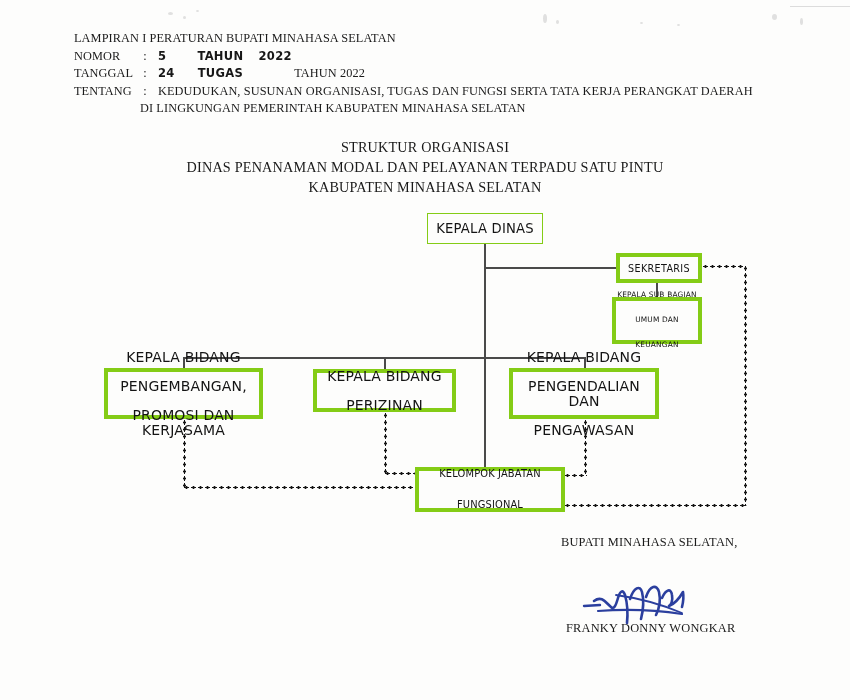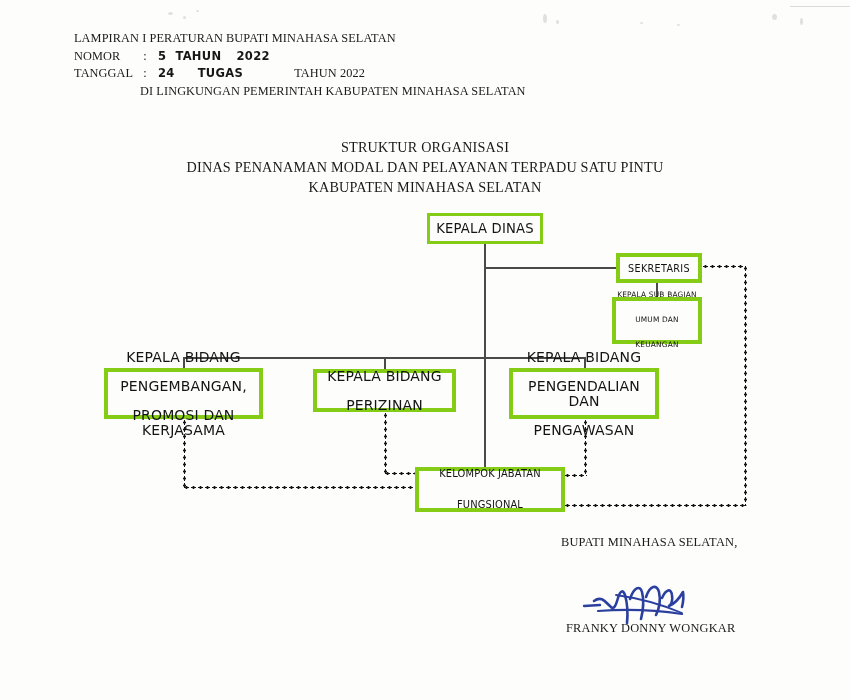--- a/index.html
+++ b/index.html
@@ -73,21 +73,21 @@
     display: flex;
     align-items: center;
     justify-content: center;
     text-align: center;
     font-family: "DejaVu Sans", sans-serif;
     color: #141414;
     z-index: 3;
   }
   .box span { display: block; width: 100%; }
   .box-kepala {
-    border: 3px solid #84cc16;
+    border: 1px solid #84cc16;
     font-size: 13.2px;
     letter-spacing: .2px;
   }
   .box-sek { font-size: 9.6px; letter-spacing: .35px; }
   .box-sub { font-size: 7.4px; line-height: 12.5px; letter-spacing: .2px; }
   .box-bidang { font-size: 14px; line-height: 14.5px; letter-spacing: .15px; }
   .box-fung { font-size: 9.9px; line-height: 15.5px; letter-spacing: .15px; }
 
   
   .ln {
@@ -153,29 +153,34 @@
   <div class="edge-line" style="left:790px;top:6px;width:60px;height:1px;"></div>
 
   <div class="hdr">
     <div class="hdr-row">
       <span>LAMPIRAN I PERATURAN BUPATI MINAHASA SELATAN</span>
     </div>
     <div class="hdr-row">
       <span class="hdr-label" style="width:66px;">NOMOR</span>
       <span class="hdr-colon">:</span>
       <span class="hand" style="margin-left:8px;">5</span>
-      <span class="hand" style="margin-left:6px;">TAHUN</span>
+      <span class="hand" style="margin-left:28px;">TAHUN</span>
       <span class="hand" style="margin-left:12px;">2022</span>
     </div>
     <div class="hdr-row">
       <span class="hdr-label" style="width:66px;">TANGGAL</span>
       <span class="hdr-colon">:</span>
       <span class="hand" style="margin-left:8px;">24</span>
       <span class="hand" style="margin-left:20px;">TUGAS</span>
       <span style="margin-left:48px;">TAHUN 2022</span>
+    </div>
+    <div class="hdr-row">
+      <span class="hdr-label" style="width:66px;">TENTANG</span>
+      <span class="hdr-colon">:</span>
+      <span style="margin-left:8px;">KEDUDUKAN, SUSUNAN ORGANISASI, TUGAS DAN FUNGSI SERTA TATA KERJA PERANGKAT DAERAH</span>
     </div>
     <div class="hdr-row indent">
       <span>DI LINGKUNGAN PEMERINTAH KABUPATEN MINAHASA SELATAN</span>
     </div>
   </div>
 
   <div class="title" style="top:137px;">
     <div>STRUKTUR ORGANISASI</div>
     <div>DINAS PENANAMAN MODAL DAN PELAYANAN TERPADU SATU PINTU</div>
     <div>KABUPATEN MINAHASA SELATAN</div>

